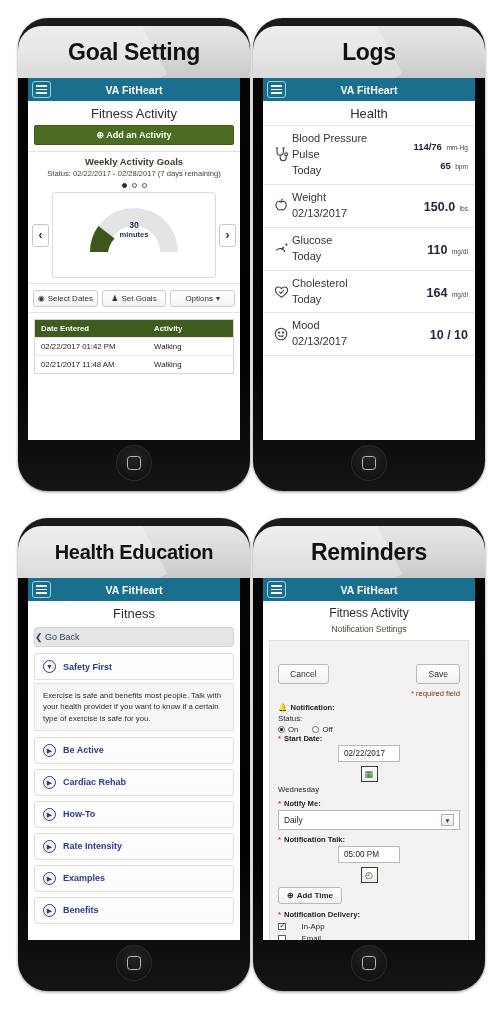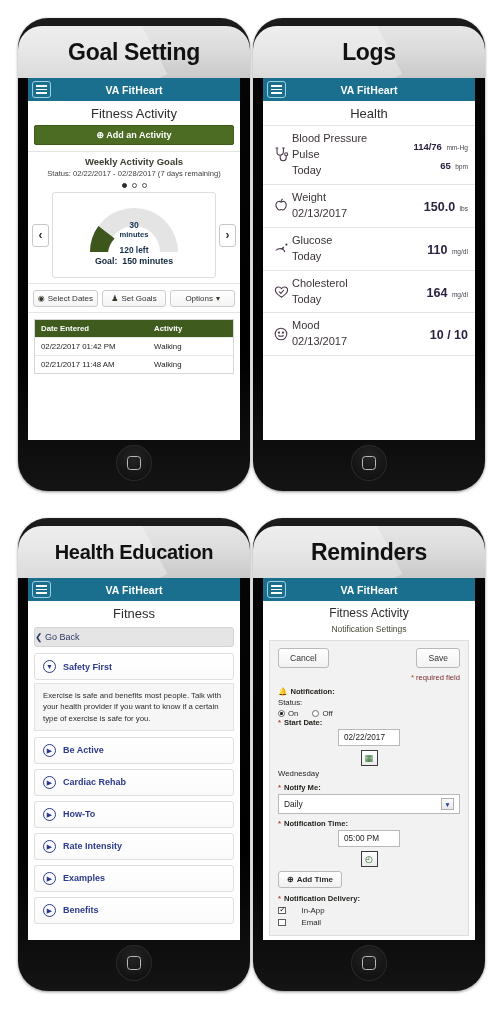--- a/index.html
+++ b/index.html
@@ -294,20 +294,21 @@
     padding: 7px 8px 8px;
   }
   .form-top { display:flex; justify-content:space-between; }
   .btn-form {
     border: 1px solid #b9b9b9;
     background: linear-gradient(180deg,#ffffff,#f2f2f2);
     border-radius: 3px;
     font-size: 8.6px;
     color: #333;
     padding: 4px 11px;
+    margin-top: 16px;
   }
   .req { text-align:right; font-size: 7.6px; color:#7a2b2b; margin: 5px 0 5px; }
   .req .star { color:#c0392b; }
   .f-label { font-size: 7.6px; font-weight:bold; color:#27241f; margin-bottom: 2px; display:flex; align-items:center; gap:3px;}
   .f-label .star { color:#c0392b; font-weight:bold; }
   .f-plain { font-size: 7.8px; color:#262626; margin-bottom:2px; }
   .radios { display:flex; gap:14px; align-items:center; margin-bottom: 0;}
   .radio { display:flex; align-items:center; gap:3px; font-size: 7.8px; color:#2a2a2a;}
   .rc { width:7px; height:7px; border-radius:50%; border:1px solid #6c6c6c; background:#fff; position:relative; flex:none;}
   .rc.on::after { content:""; position:absolute; left:1.4px; top:1.4px; width:2.6px; height:2.6px; border-radius:50%; background:#222;}
@@ -402,24 +403,20 @@
           <div class="gauge-wrap">
             <svg width="108" height="56" viewBox="0 0 108 56">
               <path d="M10 54 A44 44 0 0 1 98 54 L80 54 A26 26 0 0 0 28 54 Z" fill="#e4e4e4"></path>
               <path d="M10 54 A44 44 0 0 1 18.4 28.1 L34.6 40.5 A26 26 0 0 0 28 54 Z" fill="#3c561c"></path>
             </svg>
           </div>
           <div class="gauge-label">
             <span class="big">30</span>
             <span>minutes</span>
           </div>
-          <div class="gauge-foot">
-            <span class="l1">120 left</span>
-            <span class="l2"><span>Goal:</span>&nbsp; <span>150 minutes</span></span>
-          </div>
         </div>
 
         <div class="arrow-btn">›</div>
       </div>
 
       <div class="btn-row">
         <div class="btn-lt">
           <span class="ico">◉</span>
           <span>Select Dates</span>
         </div>
@@ -691,21 +688,21 @@
           <span class="star">*</span>
           <span>Notify Me:</span>
         </div>
         <div class="sel">
           <span>Daily</span>
           <span class="caret">▼</span>
         </div>
 
         <div class="f-label">
           <span class="star">*</span>
-          <span>Notification Time:</span>
+          <span>Notification Talk:</span>
         </div>
         <div class="f-inline">
           <div class="inp">05:00 PM</div>
           <div class="sq-btn">◴</div>
         </div>
         <div class="addtime">
           <span>⊕</span>
           <span>Add Time</span>
         </div>
 

